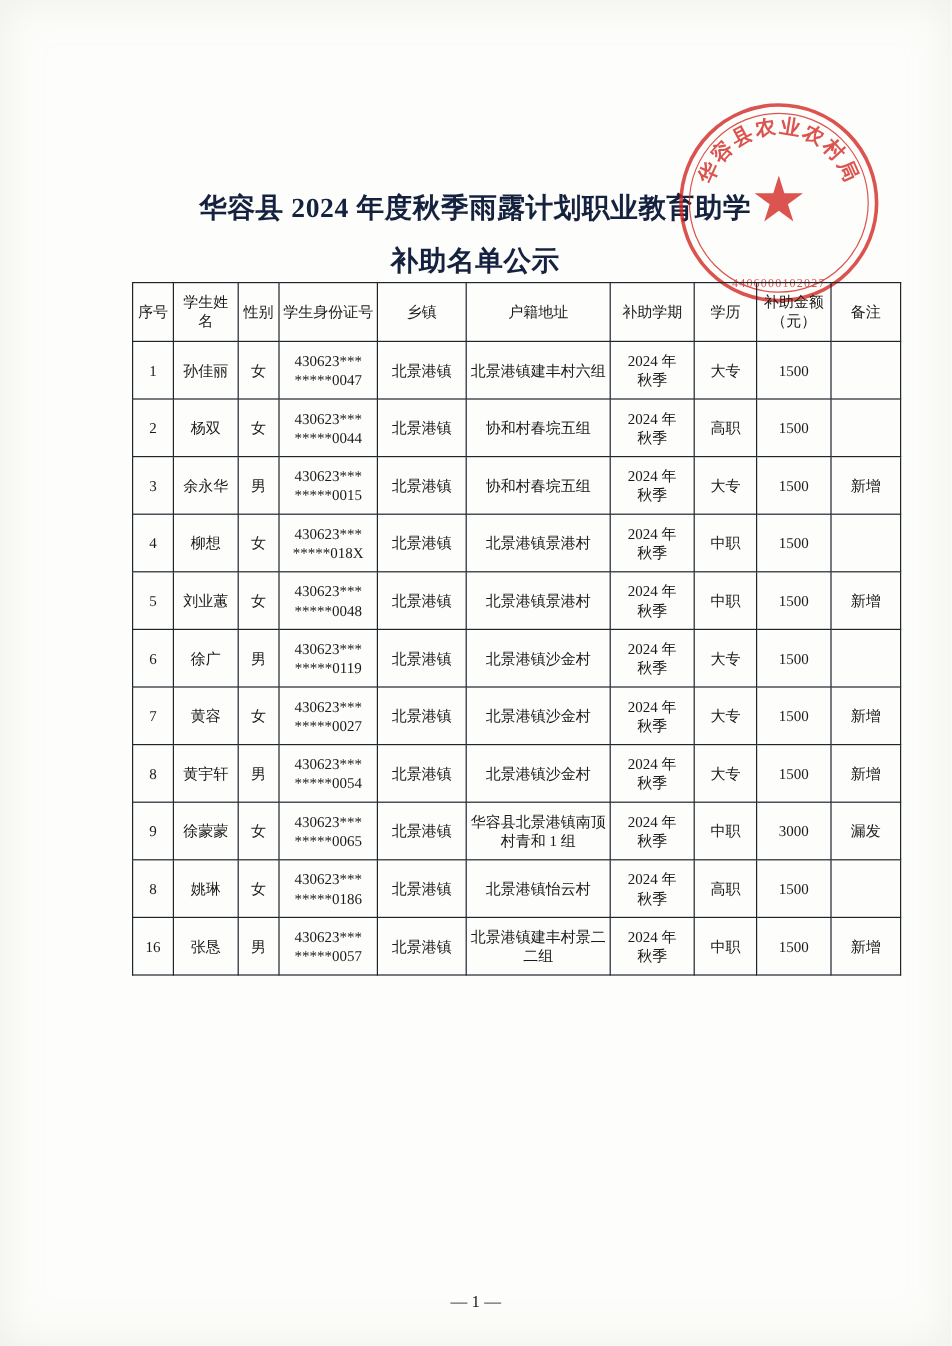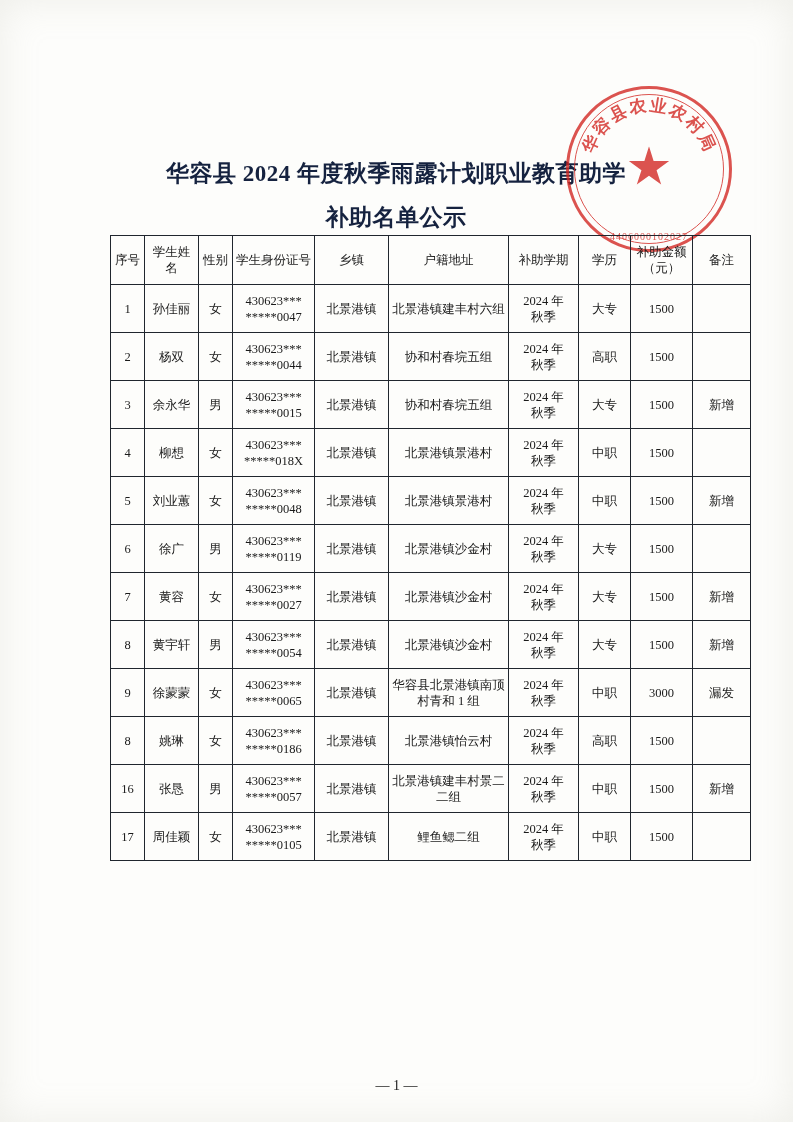--- a/index.html
+++ b/index.html
@@ -350,31 +350,17 @@
           <td class="idnum">430623***
 *****0057</td>
           <td>北景港镇</td>
           <td class="twoline">北景港镇建丰村景二二组</td>
           <td class="twoline">2024 年
 秋季</td>
           <td>中职</td>
           <td>1500</td>
           <td>新增</td>
         </tr>
-        <tr>
-          <td>17</td>
-          <td>周佳颖</td>
-          <td>女</td>
-          <td class="idnum">430623***
-*****0105</td>
-          <td>北景港镇</td>
-          <td class="twoline">鲤鱼鳃二组</td>
-          <td class="twoline">2024 年
-秋季</td>
-          <td>中职</td>
-          <td>1500</td>
-          <td></td>
-        </tr>
       </tbody>
   </table>
 
   <div class="footer-page">— 1 —</div>
 </div>
 
 </body></html>

